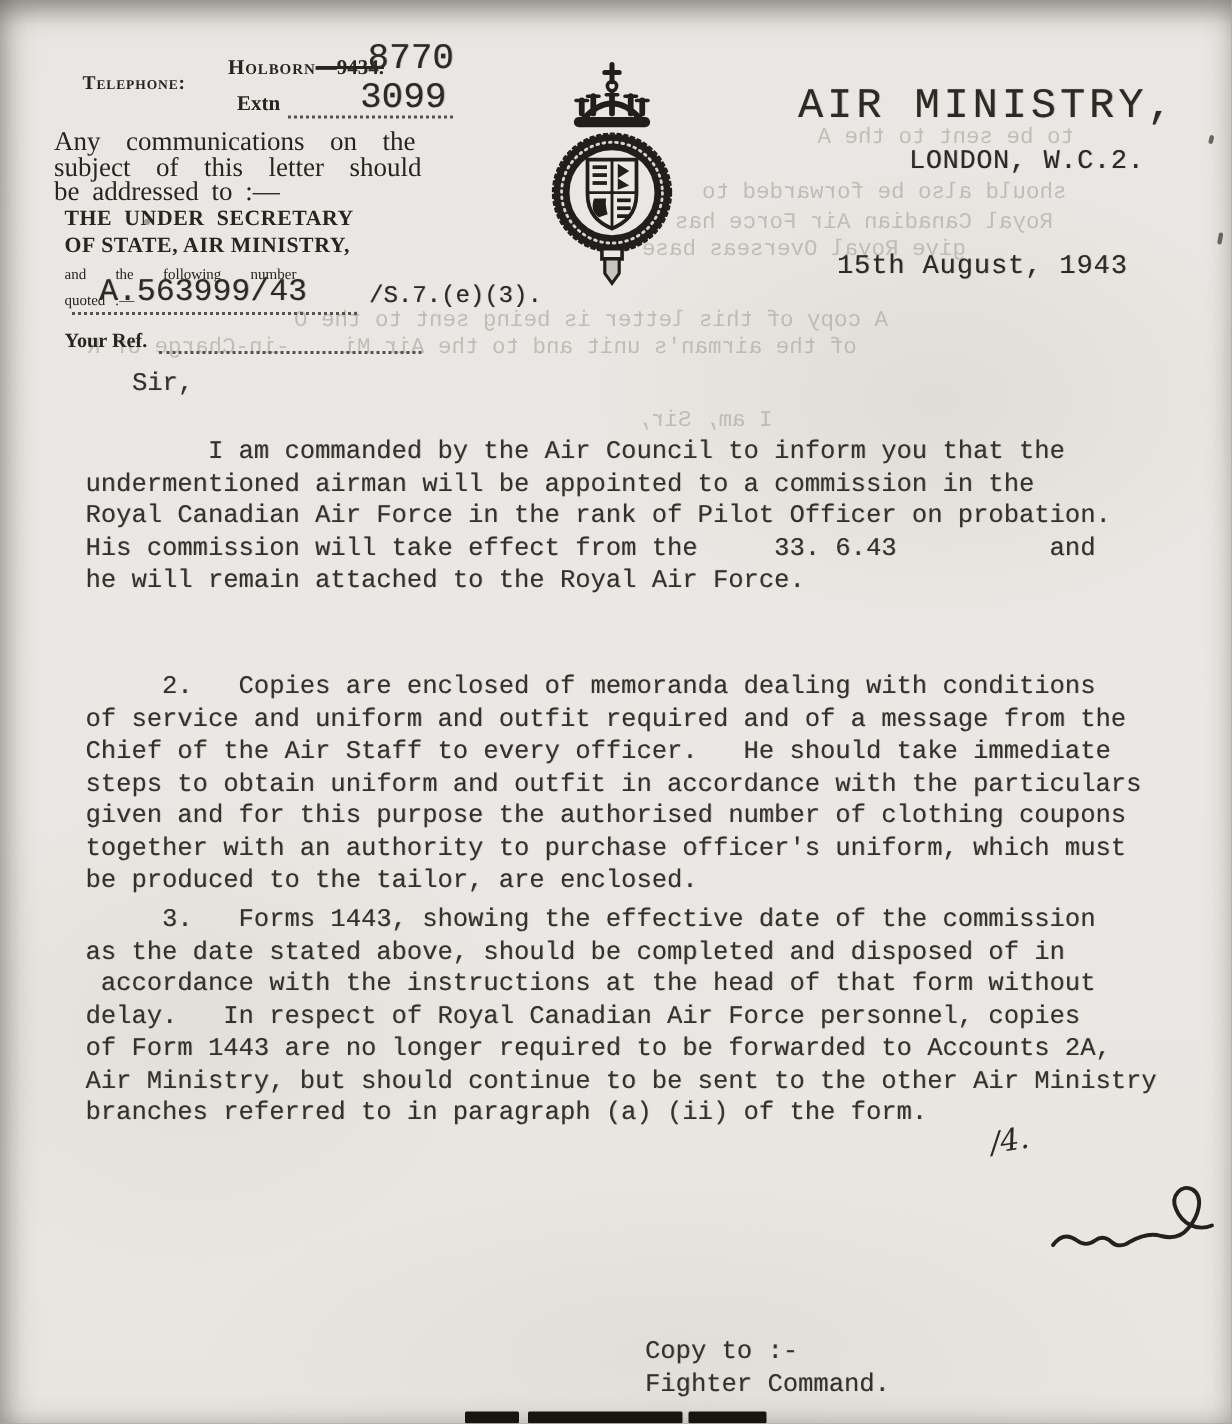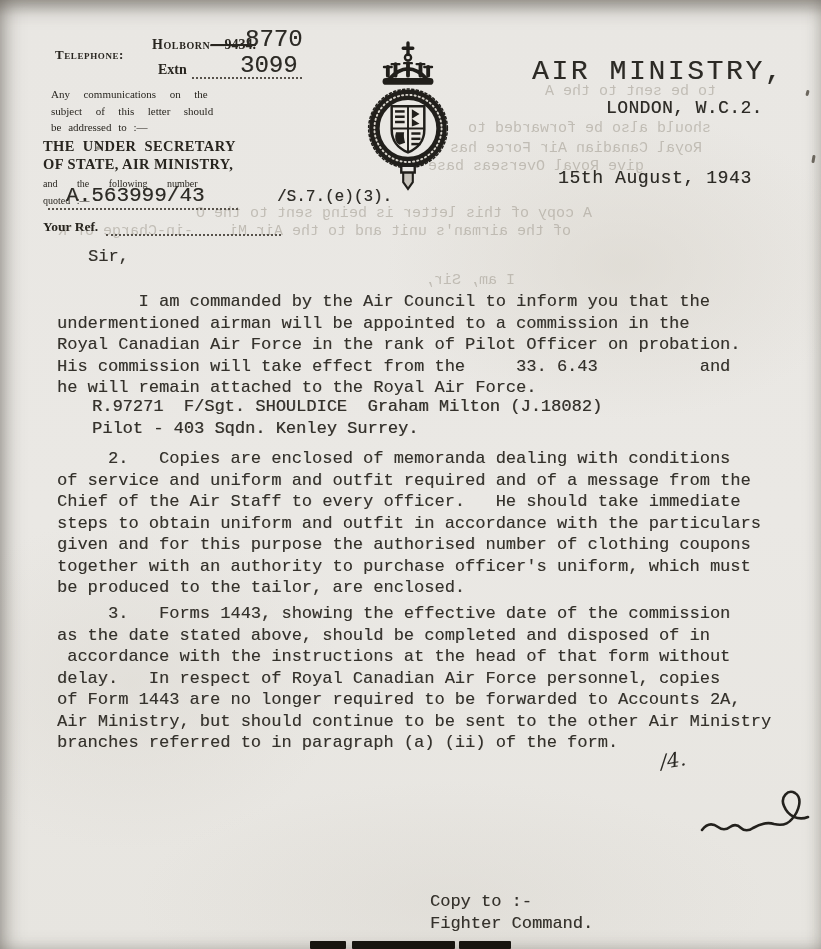--- a/index.html
+++ b/index.html
@@ -52,33 +52,33 @@
 
   <div class="abs" style="left:152px;top:36px;">
     <span class="print bold smallcaps" style="font-size:14px;">Holborn</span><span class="print bold strike" style="font-size:14px;">—9434.</span>
   </div>
   <div class="abs typeLg" style="left:245px;top:26px;font-size:24px;">8770</div>
 
   <div class="abs print bold" style="left:158px;top:62px;font-size:14px;">Extn</div>
   <div class="abs dotline" style="left:192px;top:76px;width:110px;"></div>
   <div class="abs typeLg" style="left:240px;top:52px;font-size:24px;">3099</div>
 
-  <div class="abs printJust" style="left:51px;top:86px;font-size:11px;line-height:16.5px;">Any  communications  on  the
+  <div class="abs printJust" style="left:36px;top:86px;font-size:18px;line-height:16.5px;">Any  communications  on  the
 subject  of  this  letter  should
 be addressed to :—</div>
 
   <div class="abs print bold" style="left:43px;top:138px;font-size:14.5px;line-height:17.5px;letter-spacing:.4px;">THE  UNDER  SECRETARY
 OF STATE, AIR MINISTRY,</div>
 
   <div class="abs printJust" style="left:43px;top:176px;font-size:10px;line-height:16.5px;">and   the   following   number
 quoted :—</div>
 
   <div class="abs dotline" style="left:48px;top:207px;width:190px;"></div>
   <div class="abs typeLg" style="left:66px;top:184px;font-size:21px;">A.563999/43</div>
-  <div class="abs typeLg" style="left:246px;top:188px;font-size:16px;margin-left:31px;">/S.7.(e)(3).</div>
+  <div class="abs typeLg" style="left:246px;top:188px;font-size:16px;">/S.7.(e)(3).</div>
 
   <div class="abs print bold" style="left:43px;top:219px;font-size:13.5px;">Your Ref.</div>
   <div class="abs dotline" style="left:106px;top:233px;width:175px;"></div>
 
   <div class="abs" style="left:360px;top:38px;">
     <svg width="96" height="154" viewBox="0 0 100 158">
       <g stroke="#211f1b" fill="none" stroke-linecap="round">
 
         <path d="M50,4 V16 M45,9.5 H55" stroke-width="3.5"></path>
         <circle cx="50" cy="19" r="3.2" stroke-width="2.5"></circle>
@@ -121,22 +121,20 @@
   <div class="abs typeLg" style="left:558px;top:168px;font-size:18px;letter-spacing:.6px;">15th August, 1943</div>
 
   <div class="abs type" style="left:88px;top:246px;">Sir,</div>
 
   <div class="abs type" style="left:57px;top:291px;">        I am commanded by the Air Council to inform you that the
 undermentioned airman will be appointed to a commission in the
 Royal Canadian Air Force in the rank of Pilot Officer on probation.
 His commission will take effect from the     33. 6.43          and
 he will remain attached to the Royal Air Force.</div>
 
-  <div class="abs type" style="left:92px;top:396px;text-shadow:.5px .4px .5px rgba(40,38,33,.55);">R.97271  F/Sgt. SHOULDICE  Graham Milton (J.18082)
-Pilot - 403 Sqdn. Kenley Surrey.</div>
 
   <div class="abs type" style="left:57px;top:448px;">     2.   Copies are enclosed of memoranda dealing with conditions
 of service and uniform and outfit required and of a message from the
 Chief of the Air Staff to every officer.   He should take immediate
 steps to obtain uniform and outfit in accordance with the particulars
 given and for this purpose the authorised number of clothing coupons
 together with an authority to purchase officer's uniform, which must
 be produced to the tailor, are enclosed.</div>
 
   <div class="abs type" style="left:57px;top:603px;">     3.   Forms 1443, showing the effective date of the commission

